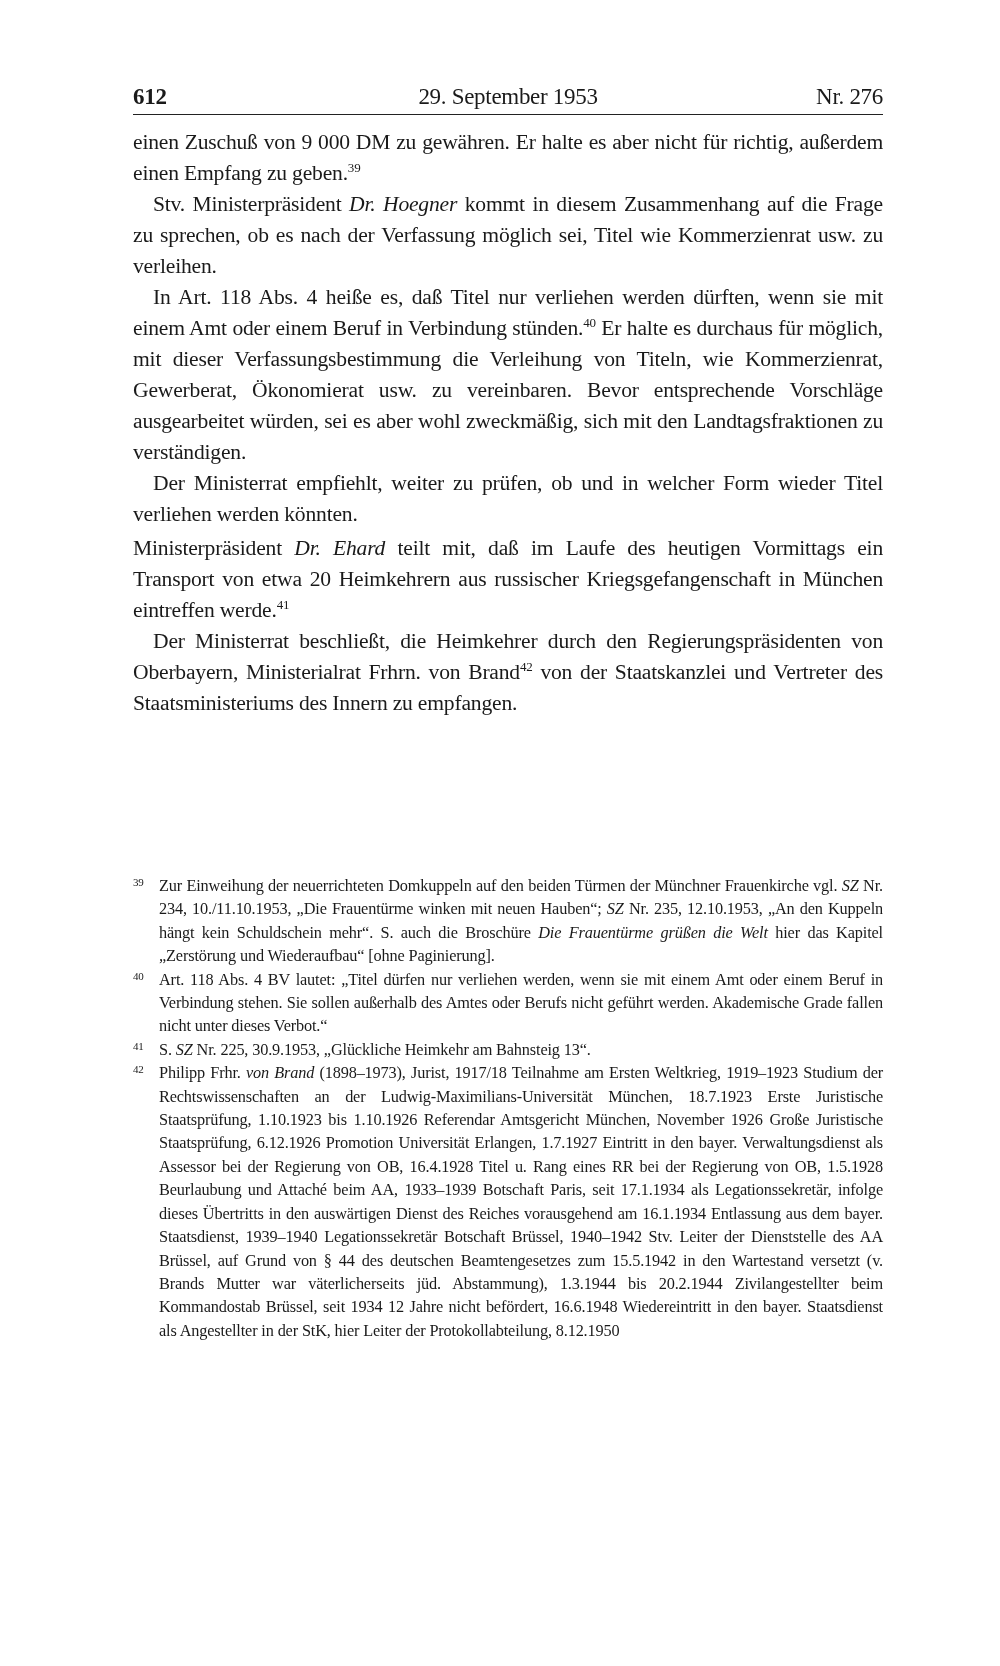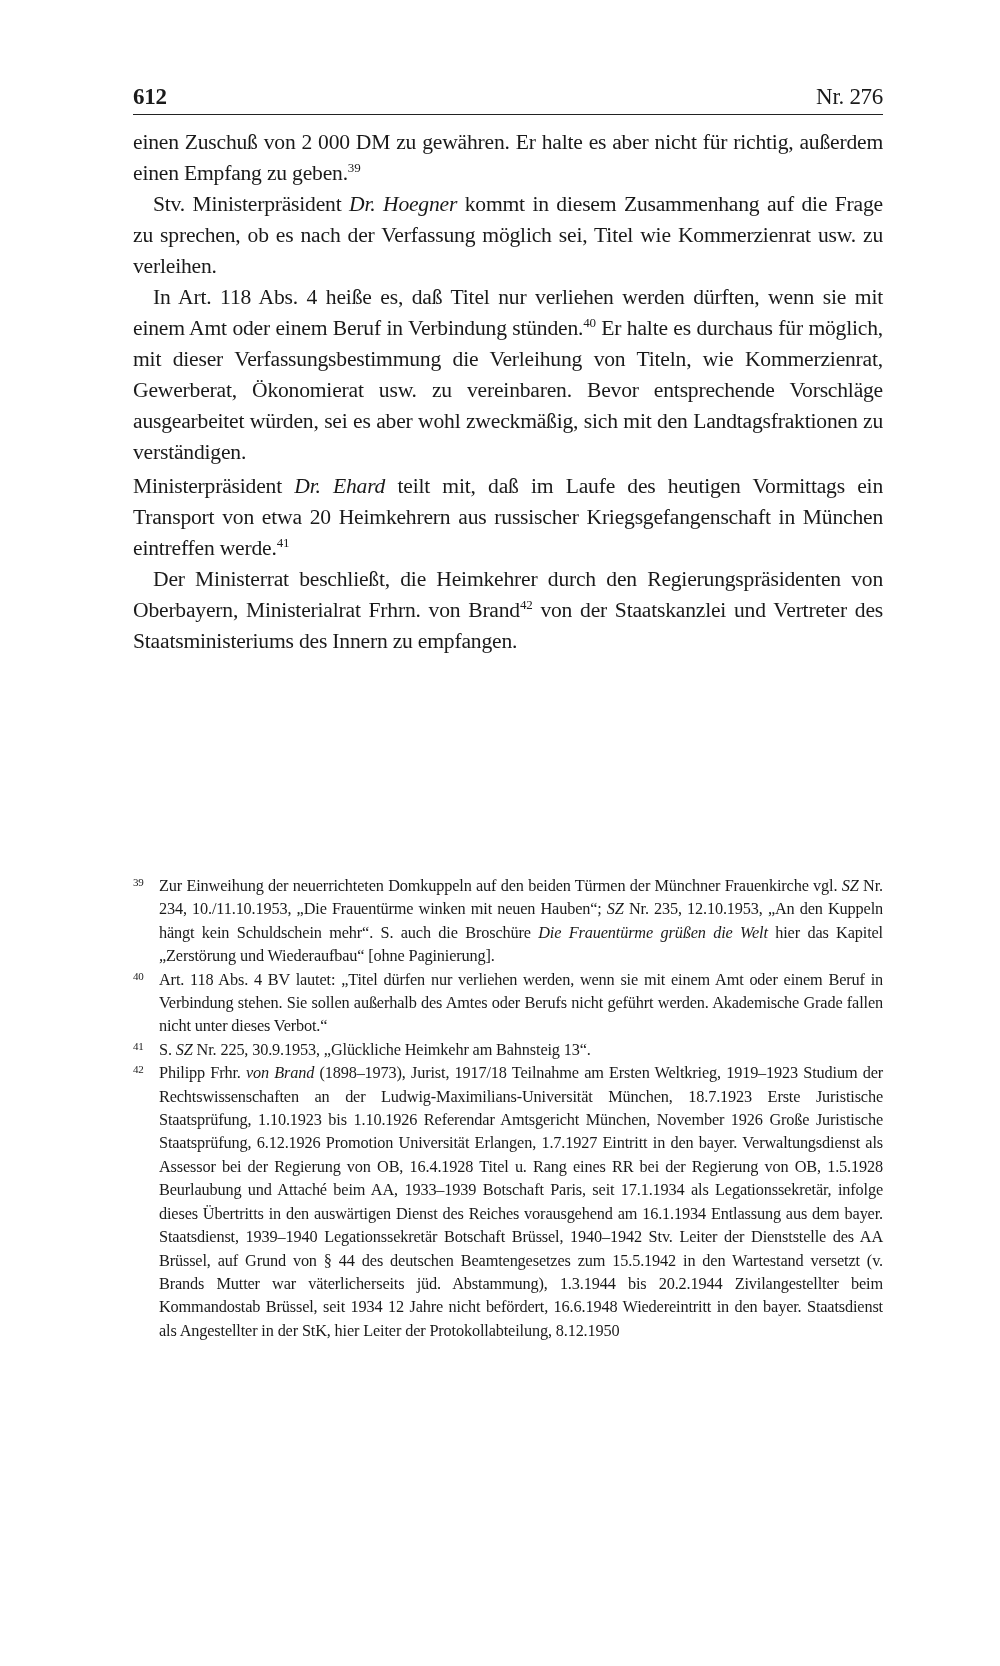--- a/index.html
+++ b/index.html
@@ -22,30 +22,32 @@
   .fn .fnum { position: absolute; left: 0; top: -3px; font-size: 11px; }
   i { font-style: italic; }
 </style>
 </head>
 <body>
 
 <div class="page">
 
   <div class="header">
     <span class="h-left">612</span>
+    <span class="h-center">29. September 1953</span>
     <span class="h-right">Nr. 276</span>
   </div>
 
   <div class="body-text">
-    <p><span>einen Zuschuß von 2 000 DM zu gewähren. Er halte es aber nicht für richtig, außerdem einen Empfang zu geben.</span><sup>39</sup></p>
+    <p><span>einen Zuschuß von 9 000 DM zu gewähren. Er halte es aber nicht für richtig, außerdem einen Empfang zu geben.</span><sup>39</sup></p>
 
     <p class="indent"><span>Stv. Ministerpräsident </span><i>Dr. Hoegner</i><span> kommt in diesem Zusammenhang auf die Frage zu sprechen, ob es nach der Verfassung möglich sei, Titel wie Kommerzienrat usw. zu verleihen.</span></p>
 
     <p class="indent"><span>In Art. 118 Abs. 4 heiße es, daß Titel nur verliehen werden dürften, wenn sie mit einem Amt oder einem Beruf in Verbindung stünden.</span><sup>40</sup><span> Er halte es durchaus für möglich, mit dieser Verfassungsbestimmung die Verleihung von Titeln, wie Kommerzienrat, Gewerberat, Ökonomierat usw. zu vereinbaren. Bevor entsprechende Vorschläge ausgearbeitet würden, sei es aber wohl zweckmäßig, sich mit den Landtagsfraktionen zu verständigen.</span></p>
 
+    <p class="indent"><span>Der Ministerrat empfiehlt, weiter zu prüfen, ob und in welcher Form wieder Titel verliehen werden könnten.</span></p>
 
 
     <p class="gap"><span>Ministerpräsident </span><i>Dr. Ehard</i><span> teilt mit, daß im Laufe des heutigen Vormittags ein Transport von etwa 20 Heimkehrern aus russischer Kriegsgefangenschaft in München eintreffen werde.</span><sup>41</sup></p>
 
     <p class="indent"><span>Der Ministerrat beschließt, die Heimkehrer durch den Regierungspräsidenten von Oberbayern, Ministerialrat Frhrn. von Brand</span><sup>42</sup><span> von der Staatskanzlei und Vertreter des Staatsministeriums des Innern zu empfangen.</span></p>
   </div>
 
   <div class="footnotes">
     <p class="fn">
       <span class="fnum">39</span><span>Zur Einweihung der neuerrichteten Domkuppeln auf den beiden Türmen der Münchner Frauenkirche vgl. </span><i>SZ</i><span> Nr. 234, 10./11.10.1953, „Die Frauentürme winken mit neuen Hauben“; </span><i>SZ</i><span> Nr. 235, 12.10.1953, „An den Kuppeln hängt kein Schuldschein mehr“. S. auch die Broschüre </span><i>Die Frauentürme grüßen die Welt</i><span> hier das Kapitel „Zerstörung und Wiederaufbau“ [ohne Paginierung].</span>

